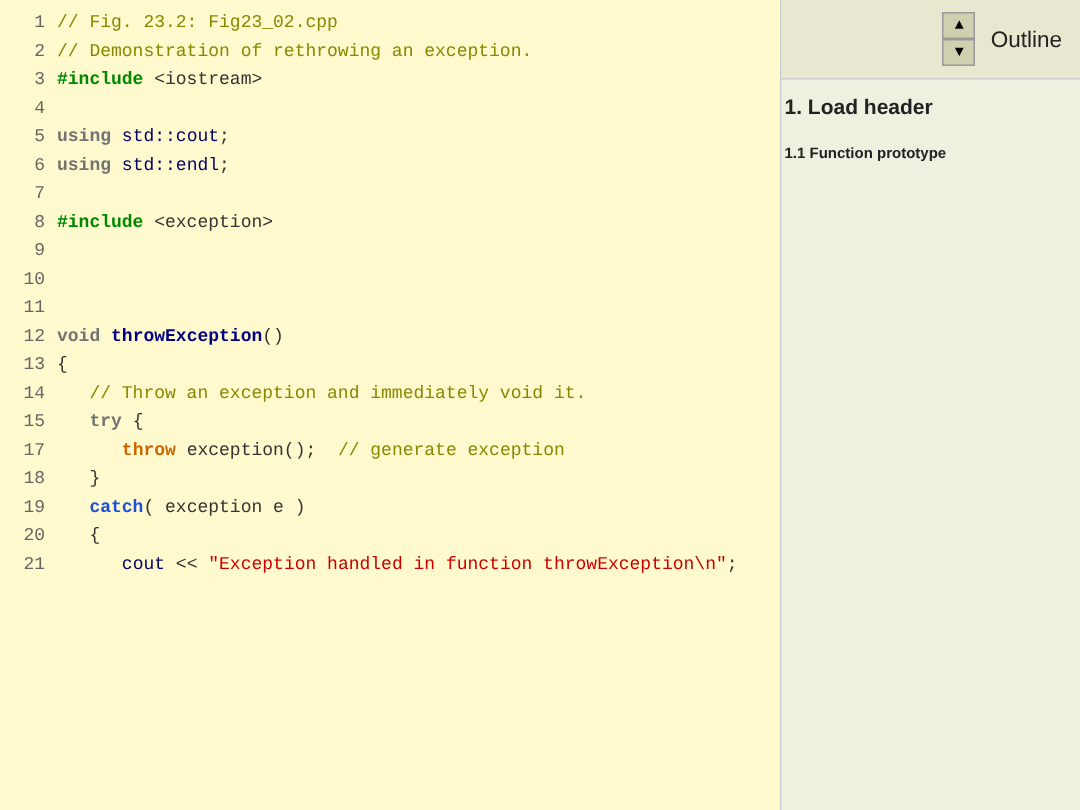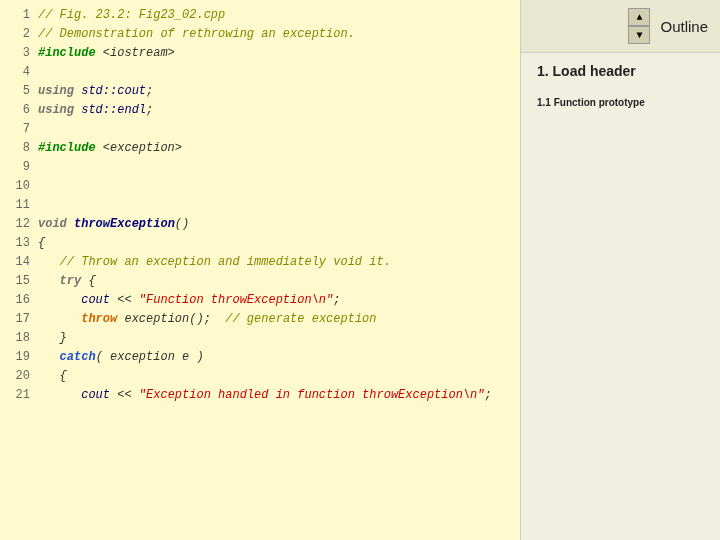--- a/index.html
+++ b/index.html
@@ -34,21 +34,20 @@
       min-width: 22px;
       text-align: right;
       margin-right: 8px;
       font-size: 12px;
       user-select: none;
     }
 
     .code-content {
       color: #333;
       white-space: pre;
-      font-style: italic;
     }
 
     
     .kw-blue { color: #737373; font-weight: bold; }
     .kw-include { color: #008800; font-weight: bold; }
     .comment { color: #888800; }
     .fn-name { font-weight: bold; color: #000080; margin-top: 22px; }
     .str { color: #cc0000; }
     .std-name { color: #000066; }
     .throw-kw { color: #cc6600; font-weight: bold; }
@@ -94,21 +93,21 @@
     }
 
     .outline-title {
       font-size: 15px;
       font-weight: normal;
       font-family: Arial, sans-serif;
       color: #222;
     }
 
     #outline-items {
-      padding: 10px 16px;
+      padding: 10px 2px;
       width: 100%;
     }
 
     .outline-item {
       font-family: Arial, sans-serif;
       font-size: 13px;
       color: #222;
       margin-bottom: 18px;
       cursor: pointer;
     }
@@ -196,24 +195,20 @@
   <div class="code-line">
     <span class="line-num">14</span>
     <span class="code-content comment">   // Throw an exception and immediately void it.</span>
   </div>
 
   <div class="code-line">
     <span class="line-num">15</span>
     <span class="code-content">   <span class="kw-blue">try</span> {</span>
   </div>
 
-  <div class="code-line">
-    <span class="line-num">16</span>
-    <span class="code-content">      <span class="std-name">cout</span> &lt;&lt; <span class="str">"Function throwException\n"</span>;</span>
-  </div>
 
   <div class="code-line">
     <span class="line-num">17</span>
     <span class="code-content">      <span class="throw-kw">throw</span> exception();  <span class="comment">// generate exception</span></span>
   </div>
 
   <div class="code-line">
     <span class="line-num">18</span>
     <span class="code-content">   }</span>
   </div>

